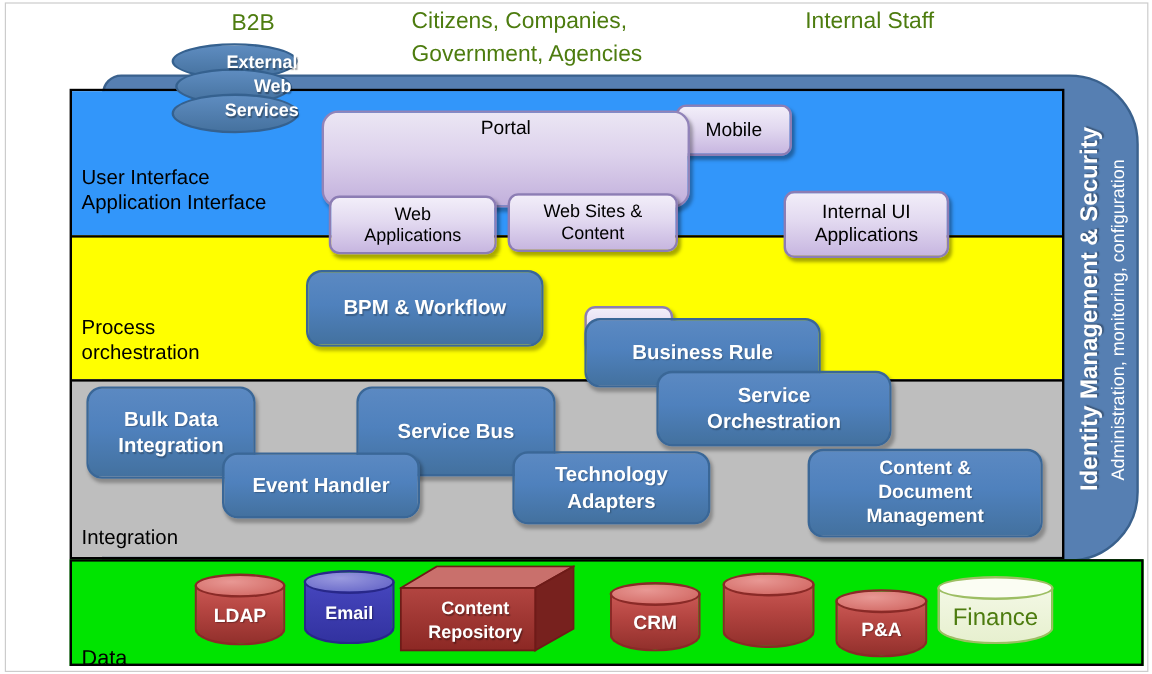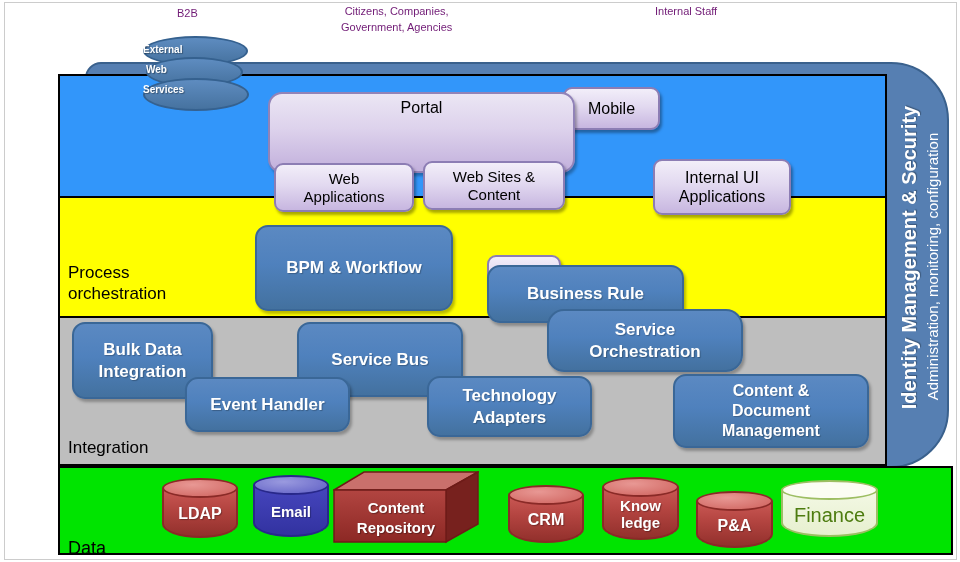--- a/index.html
+++ b/index.html
@@ -14,42 +14,42 @@
         border:2px solid #3A618D;border-radius:16px 58px 58px 0;box-sizing:border-box;}
   
   .stack{position:absolute;left:58px;top:74px;width:829px;height:392px;border:2px solid #000;box-sizing:border-box;}
   .layer{position:absolute;left:0;width:100%;box-sizing:border-box;}
   .layer-ui{top:0;height:120px;background:#3296FA;}
   .layer-process{top:120px;height:120px;background:#FFFF00;border-top:2px solid #000;}
   .layer-integration{top:240px;height:148px;background:#BEBEBE;border-top:2px solid #000;}
   .layer-data{position:absolute;left:58px;top:466px;width:895px;height:89px;background:#00E400;
               border:2px solid #000;box-sizing:border-box;}
   .layer-label{position:absolute;font-size:17px;line-height:1.25;color:#000;}
-  .actor-label{position:absolute;font-size:11px;line-height:1.45;color:#701a75;}
+  .actor-label{position:absolute;font-size:19px;line-height:1.45;color:#4d7c0f;margin-left:16px;}
   
   .steel{position:absolute;background:linear-gradient(180deg,#5B89C2 0%,#4F81BD 45%,#43719F 100%);
          border:2.5px solid #3A6797;border-radius:13px;box-sizing:border-box;
          color:#fff;font-weight:bold;font-size:17px;line-height:1.25;
          display:flex;align-items:center;justify-content:center;text-align:center;
          box-shadow:2px 3px 3px rgba(0,0,0,0.28);text-shadow:1px 1px 1px rgba(0,0,0,0.25);}
   
   .lav{position:absolute;background:linear-gradient(180deg,#F2EEF9 0%,#E2D9F0 45%,#C7B6E0 100%);
        border:2px solid #8C7DB4;border-radius:9px;box-sizing:border-box;
        color:#000;font-size:16px;line-height:1.2;
        display:flex;align-items:center;justify-content:center;text-align:center;
        box-shadow:2px 3px 3px rgba(0,0,0,0.35);margin-top:44px;}
   .portal{position:absolute;background:linear-gradient(180deg,#EBE6F4 0%,#DDD2EC 45%,#C2B0DC 100%);
           border:2px solid #9183B8;border-radius:14px;box-sizing:border-box;
           box-shadow:2px 3px 3px rgba(0,0,0,0.3);}
   .portal-title{position:absolute;left:0;top:5px;width:100%;text-align:center;font-size:16px;color:#000;}
   
   .cloud-ellipse{position:absolute;border-radius:50%;
                  background:linear-gradient(180deg,#5E8CC0,#46729F);
                  border:2.5px solid #35618F;box-sizing:border-box;}
-  .cloud-text{position:absolute;color:#fff;font-weight:bold;font-size:10px;text-align:left;
+  .cloud-text{position:absolute;color:#fff;font-weight:bold;font-size:15px;text-align:right;
               text-shadow:1px 1px 1px rgba(0,0,0,0.35);}
   
   .sb-big{position:absolute;color:#fff;font-weight:bold;font-size:20px;text-align:center;
           transform:rotate(-90deg);transform-origin:center;text-shadow:1px 1px 1px rgba(0,0,0,0.3);}
   .sb-small{position:absolute;color:#fff;font-size:15px;text-align:center;
           transform:rotate(-90deg);transform-origin:center;}
   
   .cyl{position:absolute;}
   .cyl .ctop{position:absolute;left:0;right:0;top:0;height:20px;border-radius:50%;box-sizing:border-box;}
   .cyl .cbody{position:absolute;left:0;right:0;top:10px;bottom:0;box-sizing:border-box;
@@ -72,21 +72,21 @@
 </head>
 <body>
 
 <div id="canvas">
 
   <div class="slide-edge"></div>
 
   <div class="band"></div>
 
   <div class="actor-label t" style="left:177px;top:6px;">B2B</div>
-  <div class="actor-label t" style="left:341px;top:4px;text-align:center;">Citizens, Companies,
+  <div class="actor-label t" style="left:327px;top:4px;">Citizens, Companies,
 Government,  Agencies</div>
   <div class="actor-label t" style="left:655px;top:4px;">Internal Staff</div>
 
   <div class="stack">
     <div class="layer layer-ui"></div>
     <div class="layer layer-process"></div>
     <div class="layer layer-integration"></div>
   </div>
   <div class="layer-data"></div>
 
@@ -95,40 +95,42 @@
 
   <div class="cloud-ellipse" style="left:143px;top:36px;width:105px;height:30px;"></div>
   <div class="cloud-ellipse" style="left:146px;top:57px;width:97px;height:30px;"></div>
   <div class="cloud-ellipse" style="left:143px;top:78px;width:106px;height:33px;"></div>
   <div class="cloud-text" style="left:143px;top:44px;width:105px;">External</div>
   <div class="cloud-text" style="left:146px;top:64px;width:97px;">Web</div>
   <div class="cloud-text" style="left:143px;top:84px;width:106px;">Services</div>
 
   <div class="lav t" style="left:563px;top:43px;width:97px;height:43px;">Mobile</div>
 
+  <div class="layer-label t" style="left:68px;top:137px;">User Interface
+Application Interface</div>
   <div class="portal" style="left:268px;top:92px;width:307px;height:81px;">
     <div class="portal-title t">Portal</div>
   </div>
   <div class="lav t" style="left:274px;top:119px;width:140px;height:49px;font-size:15px;">Web
 Applications</div>
   <div class="lav t" style="left:423px;top:117px;width:142px;height:49px;font-size:15px;">Web Sites &amp;
 Content</div>
   <div class="lav t" style="left:653px;top:115px;width:138px;height:56px;">Internal UI
 Applications</div>
 
   <div class="layer-label t" style="left:68px;top:262px;">Process
 orchestration</div>
-  <div class="steel t" style="left:255px;top:225px;width:198px;height:86px;">BPM &amp; Workflow</div>
+  <div class="steel t" style="left:255px;top:225px;width:198px;height:64px;">BPM &amp; Workflow</div>
   <div class="lav t" style="left:487px;top:211px;width:74px;height:40px;">BAM</div>
   <div class="steel t" style="left:487px;top:265px;width:197px;height:58px;">Business Rule</div>
 
   <div class="layer-label t" style="left:68px;top:437px;">Integration</div>
   <div class="steel t" style="left:72px;top:322px;width:141px;height:77px;">Bulk Data
 Integration</div>
-  <div class="steel t" style="left:547px;top:309px;width:196px;height:63px;border-radius:17px;">Service
+  <div class="steel t" style="left:547px;top:309px;width:196px;height:63px;">Service
 Orchestration</div>
   <div class="steel t" style="left:297px;top:322px;width:166px;height:75px;">Service Bus</div>
   <div class="steel t" style="left:185px;top:377px;width:165px;height:55px;">Event Handler</div>
   <div class="steel t" style="left:673px;top:374px;width:196px;height:74px;font-size:16px;">Content &amp;
 Document
 Management</div>
   <div class="steel t" style="left:427px;top:376px;width:165px;height:61px;">Technology
 Adapters</div>
 
   <div class="layer-label t" style="left:68px;top:537px;font-size:18px;">Data</div>
@@ -161,22 +163,20 @@
   </div>
 
   <div class="cyl red" style="left:508px;top:485px;width:76px;height:58px;">
     <div class="cbody"></div>
     <div class="ctop"></div>
     <div class="clabel t">CRM</div>
   </div>
   <div class="cyl red" style="left:602px;top:477px;width:77px;height:63px;">
     <div class="cbody"></div>
     <div class="ctop"></div>
-    <div class="clabel t" style="font-size:15px;">Know
-ledge</div>
   </div>
   <div class="cyl red" style="left:696px;top:491px;width:77px;height:57px;">
     <div class="cbody"></div>
     <div class="ctop"></div>
     <div class="clabel t">P&amp;A</div>
   </div>
   <div class="cyl lgreen" style="left:781px;top:480px;width:97px;height:57px;">
     <div class="cbody"></div>
     <div class="ctop"></div>
     <div class="clabel t">Finance</div>

